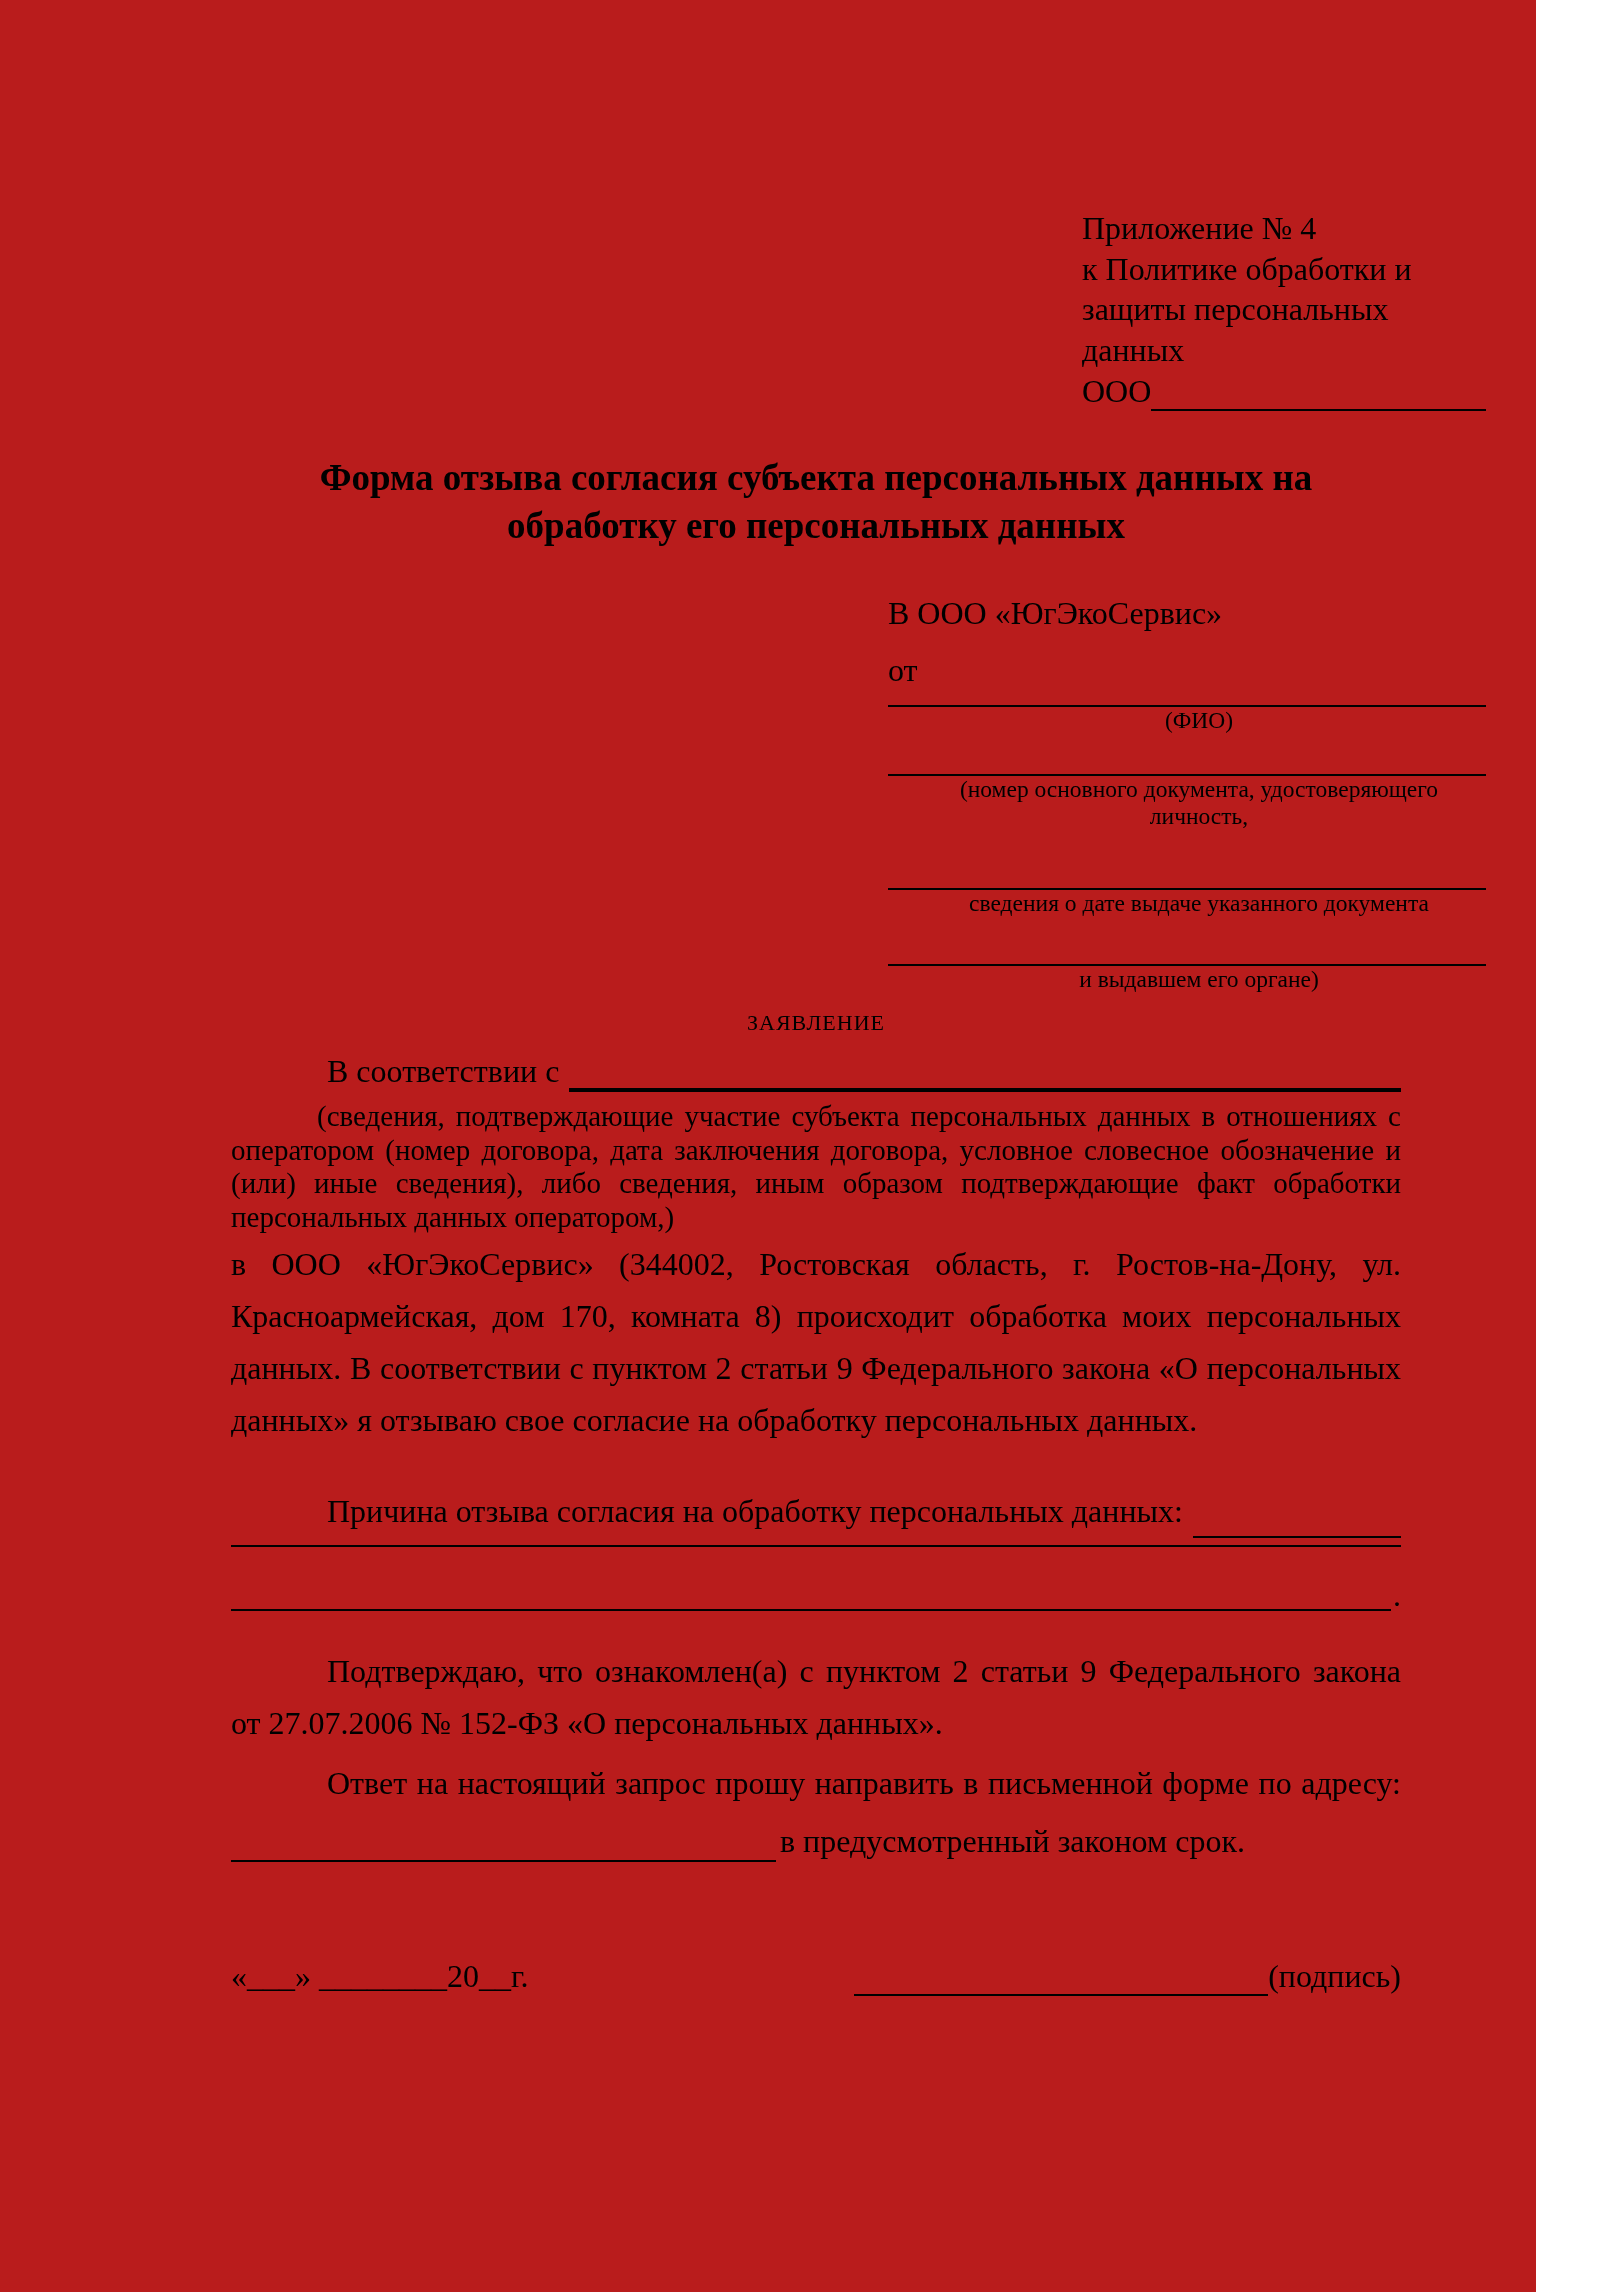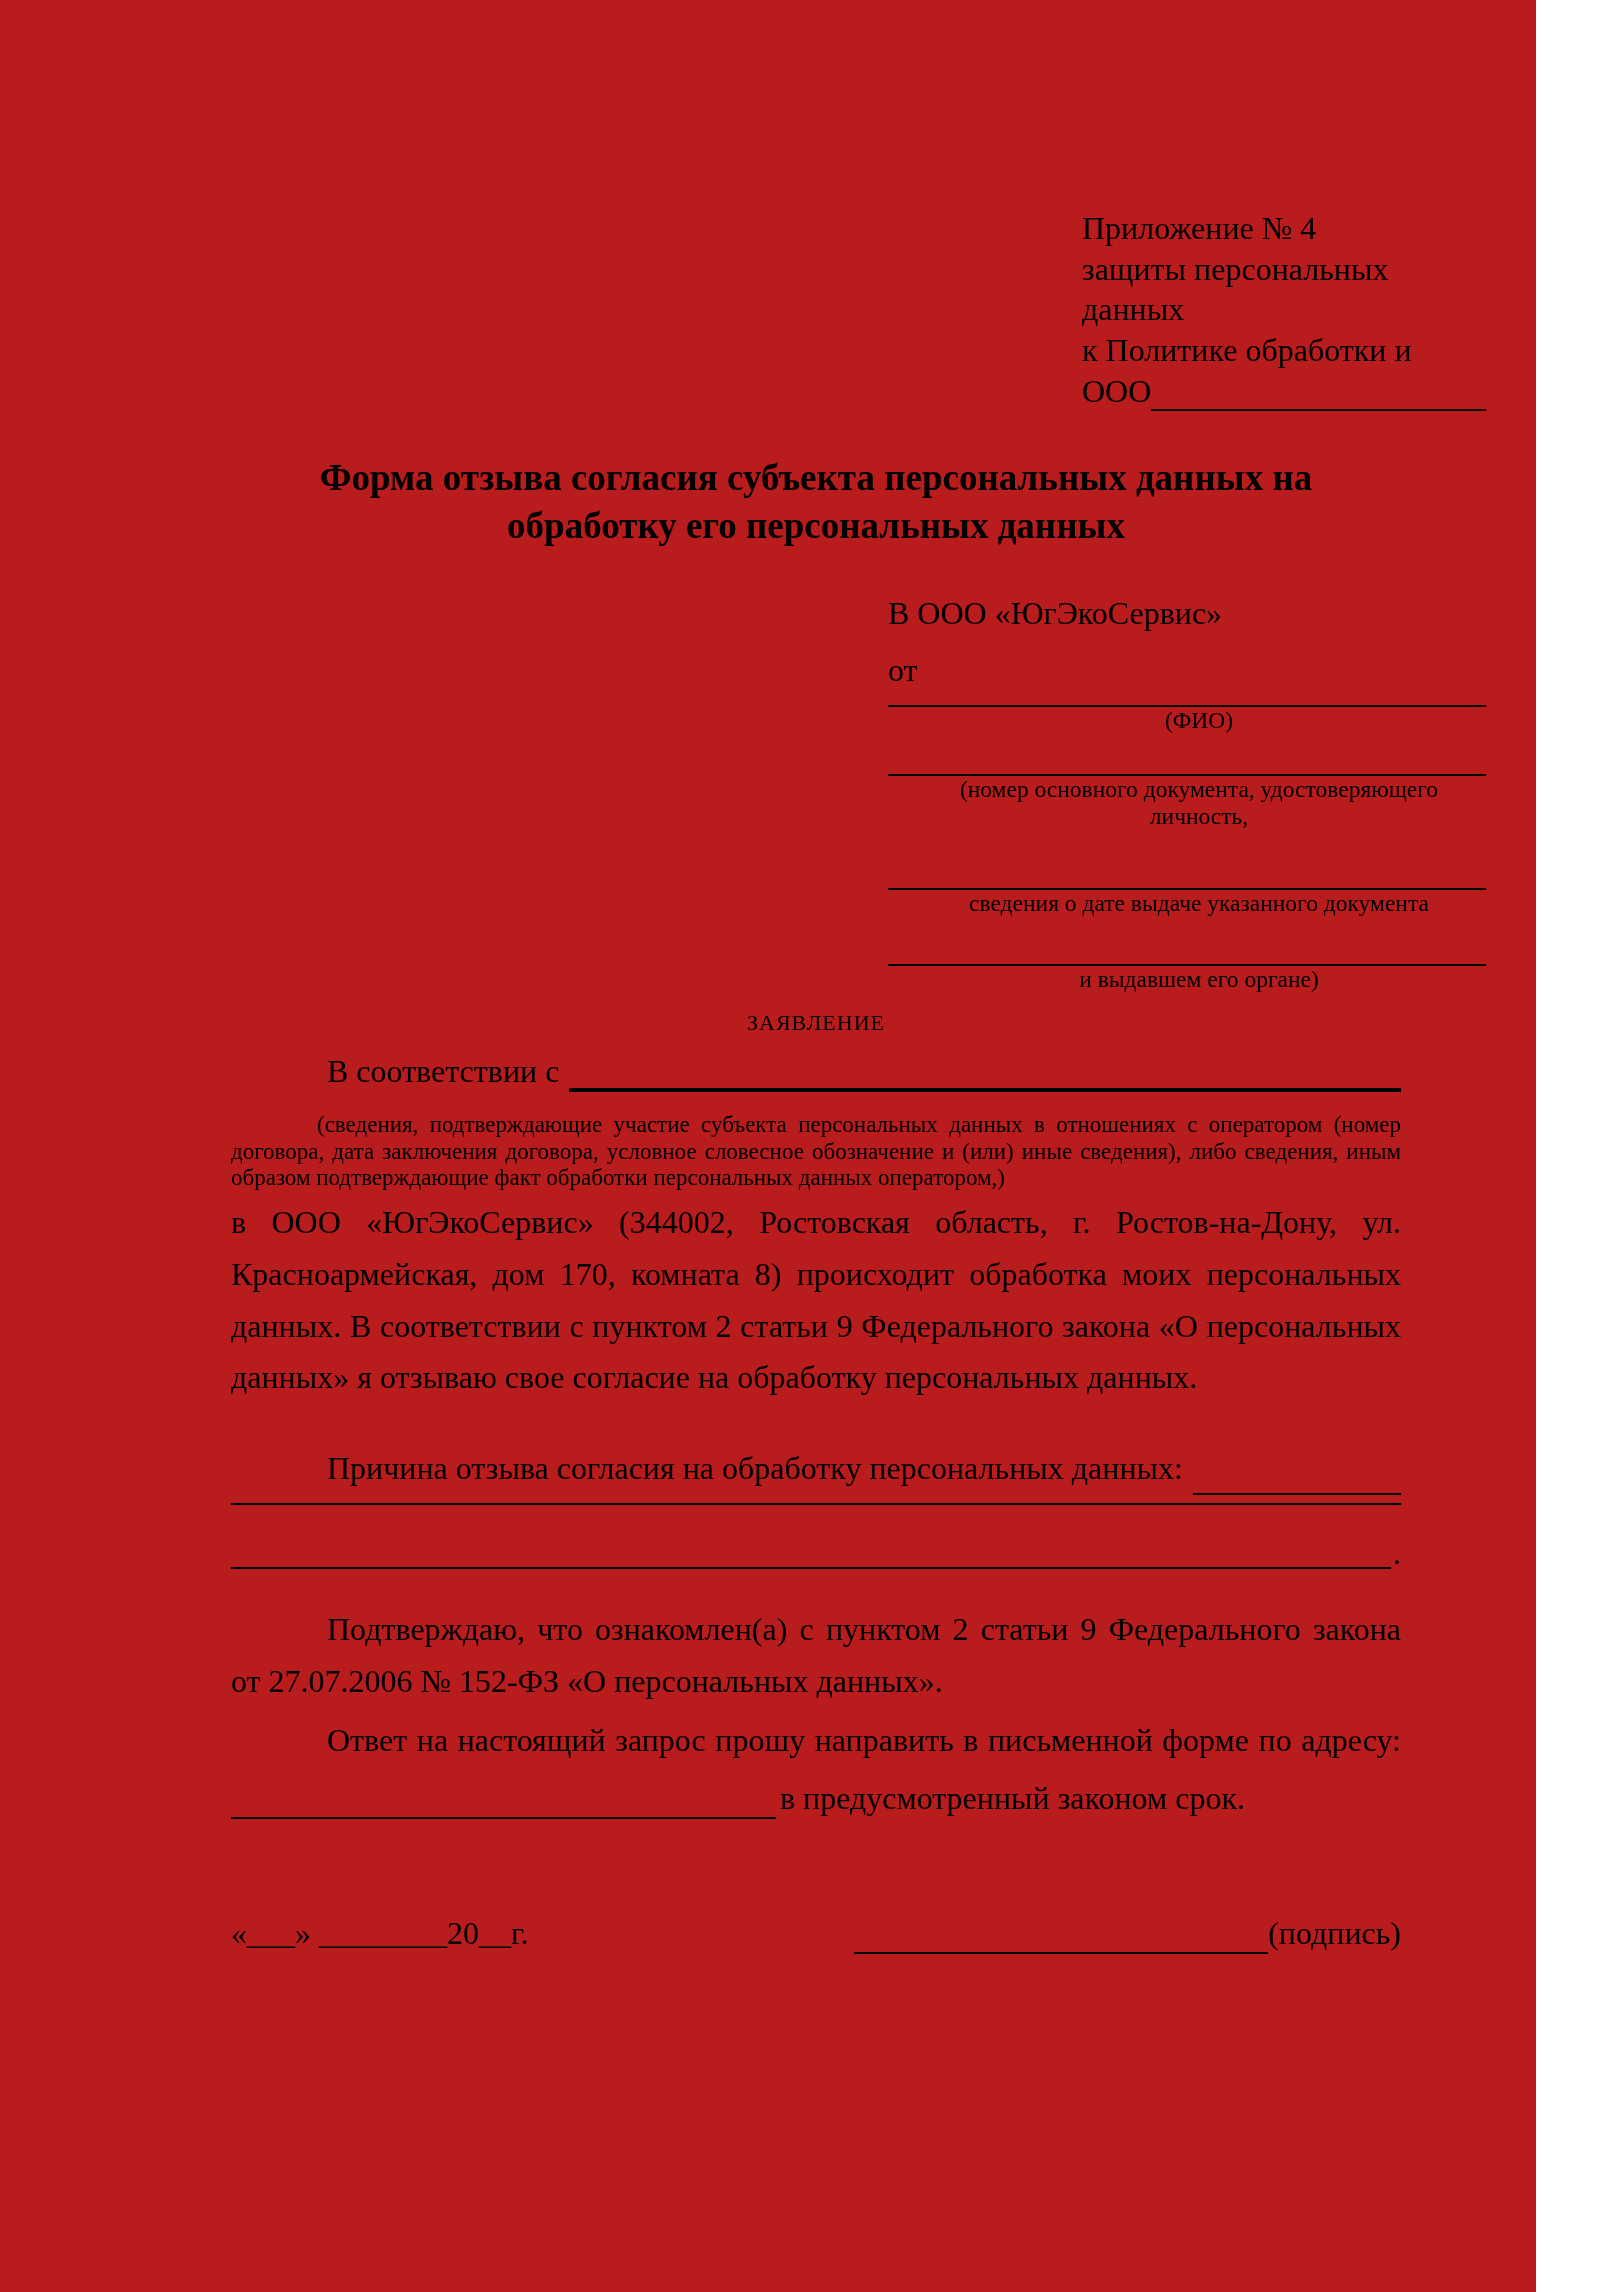--- a/index.html
+++ b/index.html
@@ -72,22 +72,22 @@
     margin-top: 13.7px;
     padding-left: 96px;
     display: flex;
     align-items: flex-end;
     line-height: 41px;
   }
   .basis-line .prefix { white-space: nowrap; margin-right: 9.8px; }
   .basis-line .blank { flex: 1; height: 33px; border-bottom: 4.9px solid #000; }
 
   .basis-note {
-    margin-top: 20px;
-    font-size: 23px;
+    margin-top: 8px;
+    font-size: 29px;
     line-height: 1.16;
     text-align: justify;
     text-indent: 86px;
   }
 
   .body-par {
     margin-top: 5px;
     text-align: justify;
     line-height: 1.62;
   }
@@ -145,22 +145,22 @@
   .sig-group .blank { width: 414px; height: 39px; }
   .sig-group .caption { white-space: nowrap; }
 </style>
 </head>
 <body>
 
 <div class="page">
 
   <div class="annex">
     <div class="annex-row">Приложение № 4</div>
+    <div class="annex-row">к Политике обработки и</div>
     <div class="annex-row">защиты персональных данных</div>
-    <div class="annex-row">к Политике обработки и</div>
     <div class="annex-ooo-row">
       <span>ООО</span>
       <span class="blank"></span>
     </div>
   </div>
 
   <div class="doc-title">Форма отзыва согласия субъекта персональных данных на обработку его персональных данных</div>
 
   <div class="addressee">
     <div class="addr-org">В ООО «ЮгЭкоСервис»</div>

